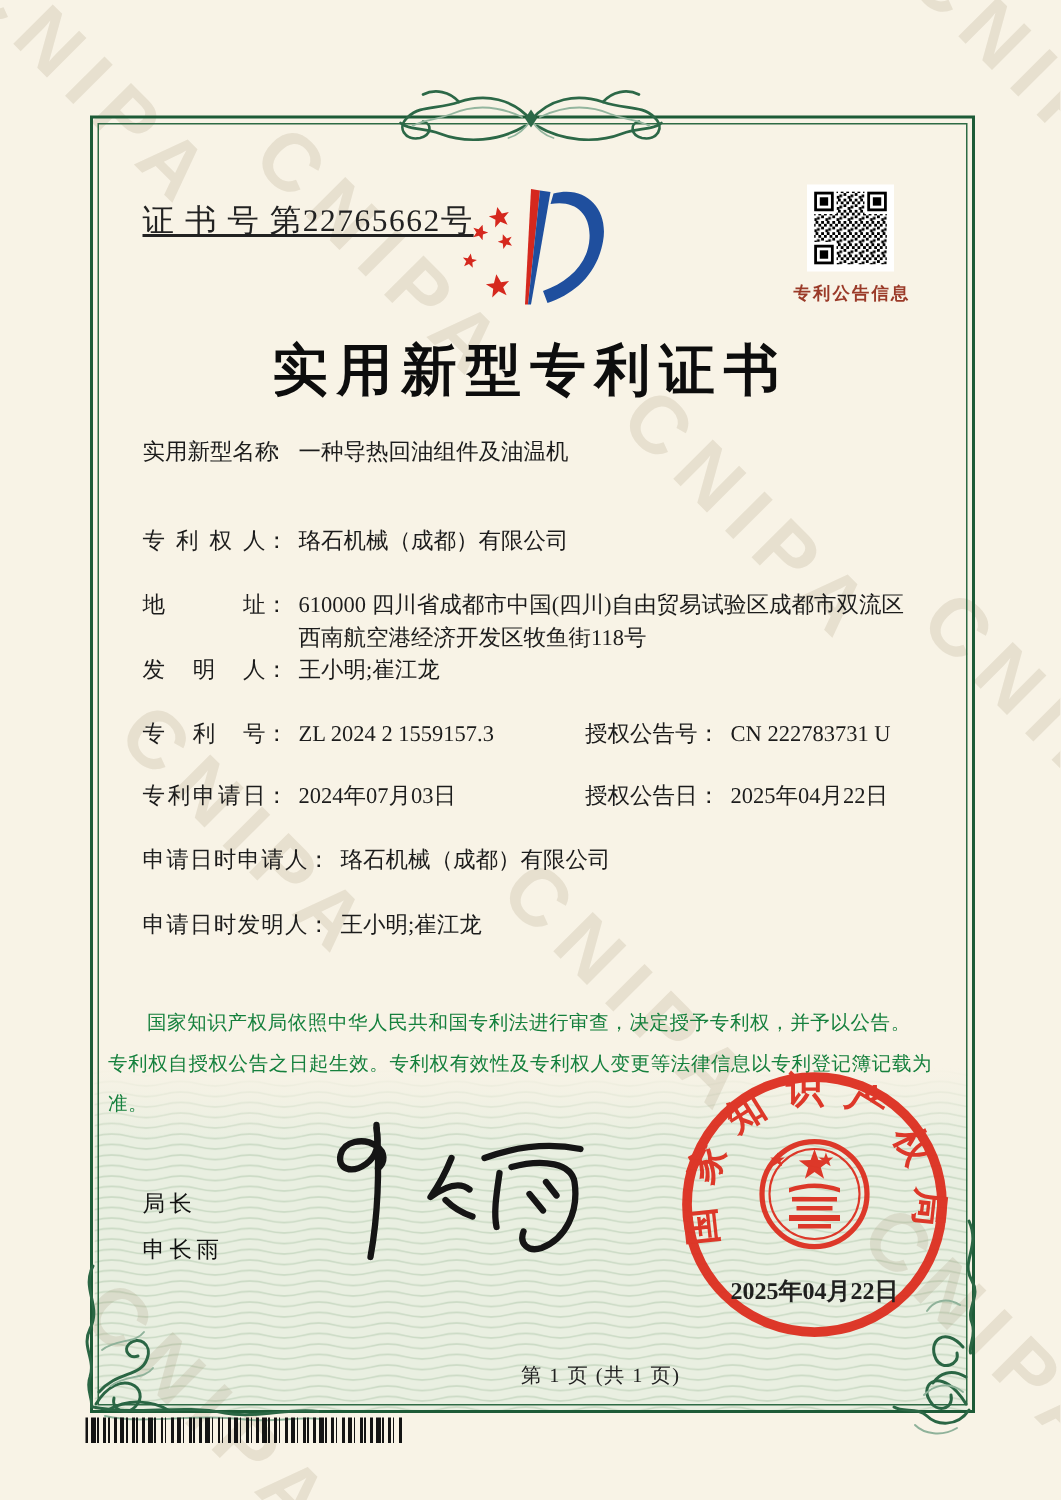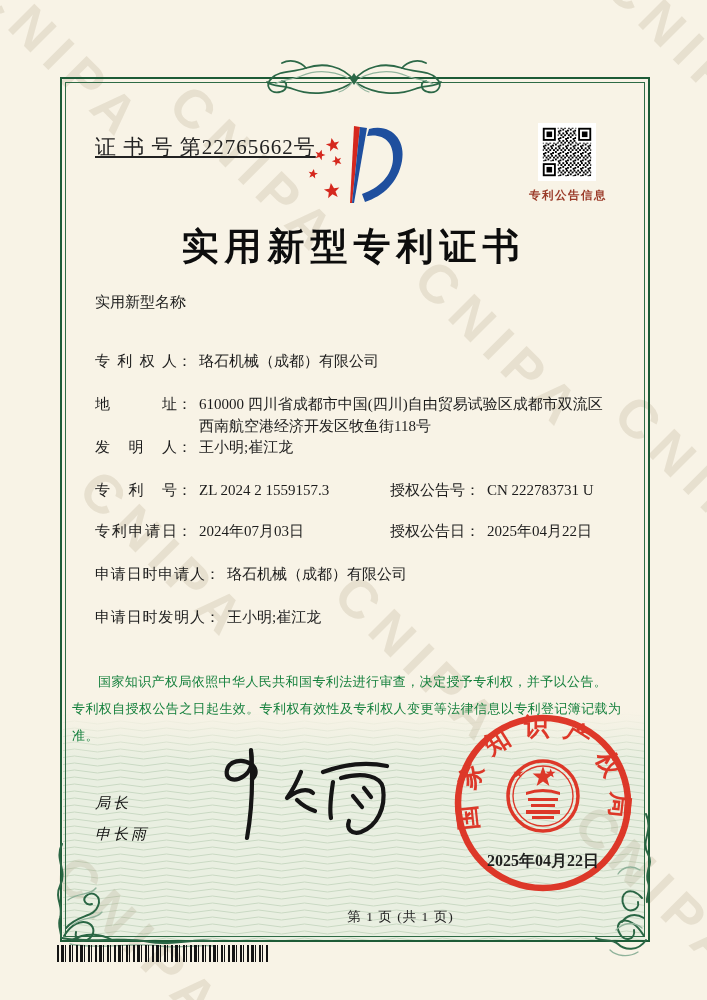--- a/index.html
+++ b/index.html
@@ -43,21 +43,21 @@
   .val{margin-left:7px;white-space:nowrap;}
   .val.addr{white-space:normal;width:412px;}
   .pair2{position:absolute;left:295px;top:0;display:flex;align-items:flex-start;}
 
   .statement{position:absolute;left:72px;top:668px;width:556px;font-size:13px;
       line-height:27px;color:#15803d;letter-spacing:0.4px;}
   .statement .l1{text-indent:2em;}
 
   .signer{position:absolute;left:95px;top:787px;
       font-family:"Liberation Sans","DejaVu Sans",sans-serif;
-      font-size:15px;letter-spacing:3px;color:#111;line-height:31px;font-weight:500;font-style:italic;}
+      font-size:15px;letter-spacing:3px;color:#111;line-height:31px;font-weight:500;}
   .sig{position:absolute;left:205px;top:738px;}
 
   .seal{position:absolute;left:448px;top:708px;opacity:0.93;}
 
   .pageno{position:absolute;left:0;top:908px;width:707px;text-align:center;
       font-size:13.5px;color:#222;letter-spacing:1px;padding-left:47px;}
 
   .barcode{position:absolute;left:57px;top:945px;width:213px;height:17px;z-index:6;
       background:repeating-linear-gradient(90deg,
         #141414 0 2px,transparent 2px 4px,
@@ -192,20 +192,21 @@
           <rect x="7" y="45" width="6" height="6"></rect>
       </g>
     </svg>
     <div class="qrcap">专利公告信息</div>
 
     <div class="title">实用新型专利证书</div>
 
     <div class="row" style="top:292px">
       <span class="lab w6">实用新型名称</span>
         <span class="col">：</span>
+      <span class="val">一种导热回油组件及油温机</span>
     </div>
 
     <div class="row" style="top:351px">
       <span class="lab w6">专利权人</span>
         <span class="col">：</span>
       <span class="val">珞石机械（成都）有限公司</span>
     </div>
 
     <div class="row" style="top:394px">
       <span class="lab w6">地址</span>

